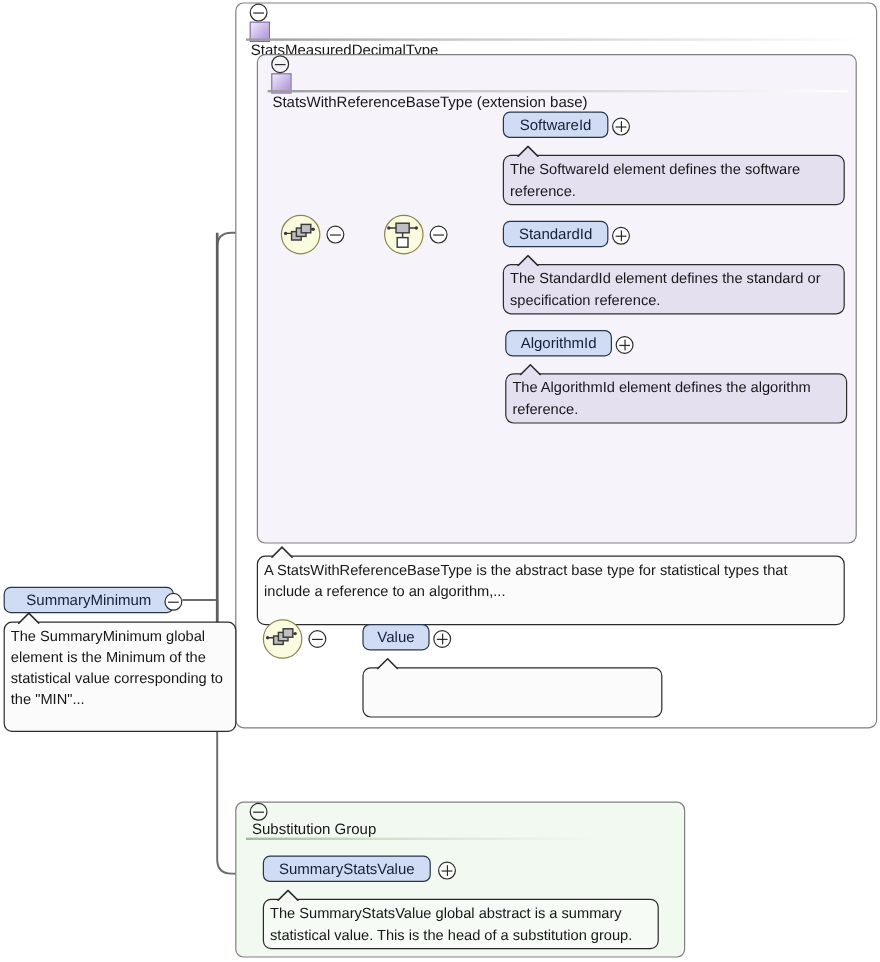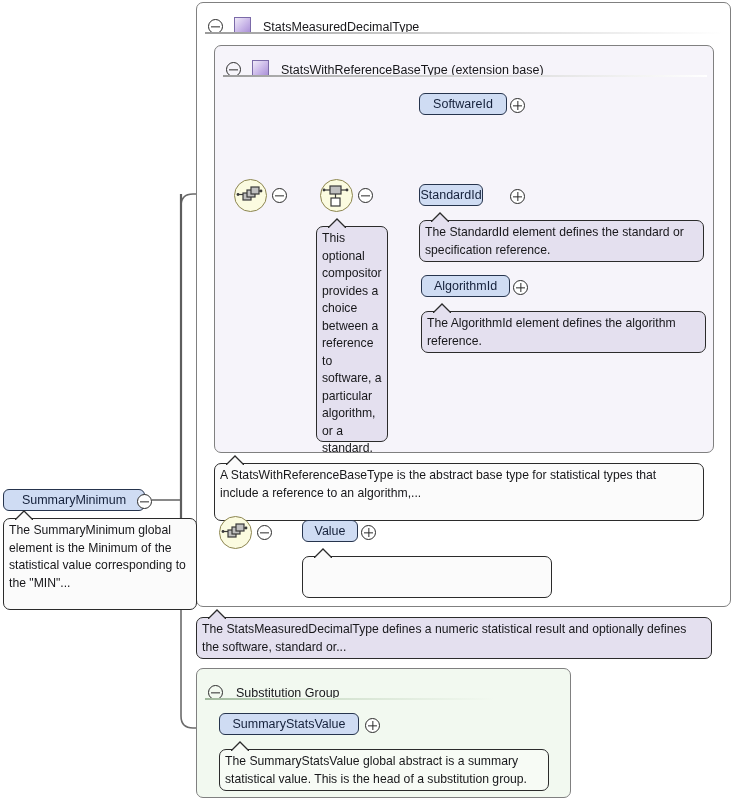--- a/index.html
+++ b/index.html
@@ -14,21 +14,21 @@
   
   .typebox{
     position:absolute;box-sizing:border-box;
     border:1.5px solid #808080;border-radius:7px;
     background:#ffffff;
   }
   .typebox.inner{background:#f6f4fa;}
   .typebox.subst{background:#f2f9f0;}
   .box-header{
     position:absolute;left:0;top:0;right:0;height:31px;
-    display:flex;align-items:flex-end;
+    display:flex;align-items:flex-start;flex-direction:column;
   }
   .minus-ico{
     width:13px;height:13px;border-radius:50%;
     border:1.3px solid #2b2b2b;background:transparent;
     position:relative;flex:0 0 auto;margin-left:11px;
   }
   .minus-ico::before{
     content:"";position:absolute;left:2px;right:2px;top:50%;
     height:1.3px;background:#2b2b2b;transform:translateY(-50%);
   }
@@ -202,35 +202,35 @@
         <line x1="14.5" y1="14" x2="14.5" y2="18"></line>
         <rect x="9" y="6" width="11" height="8"></rect>
         <rect x="10" y="18" width="9" height="8" fill="#ffffff"></rect>
         <circle cx="3" cy="10" r="1.4" fill="#3a3a3a" stroke="none"></circle>
         <circle cx="26" cy="10" r="1.4" fill="#3a3a3a" stroke="none"></circle>
       </g>
     </svg>
   </div>
   <span class="minus-std" style="left:358px;top:188px;"></span>
 
-  <div class="tip" style="left:316px;top:226px;width:72px;height:216px;">
-    <span class="ptr">
-      <svg width="18" height="10" viewBox="0 0 18 10">
-        <path d="M0 10 L9 1 L18 10" fill="#e4e0ef" stroke="#2b2b2b" stroke-width="1.3"></path>
-      </svg>
-    </span>
-    <span class="txt">This optional compositor  provides a choice between a reference to software, a particular algorithm, or a standard.</span>
-  </div>
 
   <div class="elem" style="left:419px;top:93px;width:88px;">
     <span>SoftwareId</span>
   </div>
   <span class="plus-ico" style="left:510px;top:98px;"></span>
-
-  <div class="elem" style="left:419px;top:184px;width:64px;">
+  <div class="tip" style="left:419px;top:129px;width:285px;height:42px;">
+    <span class="ptr">
+      <svg width="18" height="10" viewBox="0 0 18 10">
+        <path d="M0 10 L9 1 L18 10" fill="#e4e0ef" stroke="#2b2b2b" stroke-width="1.3"></path>
+      </svg>
+    </span>
+    <span class="txt">The SoftwareId element defines the software reference.</span>
+  </div>
+
+  <div class="elem" style="left:419px;top:184px;width:88px;">
     <span>StandardId</span>
   </div>
   <span class="plus-ico" style="left:510px;top:189px;"></span>
   <div class="tip" style="left:419px;top:220px;width:285px;height:42px;">
     <span class="ptr">
       <svg width="18" height="10" viewBox="0 0 18 10">
         <path d="M0 10 L9 1 L18 10" fill="#e4e0ef" stroke="#2b2b2b" stroke-width="1.3"></path>
       </svg>
     </span>
     <span class="txt">The StandardId element defines the standard or specification reference.</span>
@@ -278,28 +278,20 @@
   </div>
   <span class="plus-ico" style="left:361px;top:525px;"></span>
   <div class="tip white" style="left:302px;top:556px;width:250px;height:42px;">
     <span class="ptr">
       <svg width="18" height="10" viewBox="0 0 18 10">
         <path d="M0 10 L9 1 L18 10" fill="#fbfbfb" stroke="#2b2b2b" stroke-width="1.3"></path>
       </svg>
     </span>
   </div>
 
-  <div class="tip" style="left:196px;top:617px;width:516px;height:42px;">
-    <span class="ptr">
-      <svg width="18" height="10" viewBox="0 0 18 10">
-        <path d="M0 10 L9 1 L18 10" fill="#e4e0ef" stroke="#2b2b2b" stroke-width="1.3"></path>
-      </svg>
-    </span>
-    <span class="txt">The StatsMeasuredDecimalType defines a numeric statistical result and optionally defines the software, standard or...</span>
-  </div>
 
   <div class="elem" style="left:219px;top:713px;width:140px;">
     <span>SummaryStatsValue</span>
   </div>
   <span class="plus-ico" style="left:365px;top:718px;"></span>
   <div class="tip greenish" style="left:219px;top:749px;width:330px;height:42px;">
     <span class="ptr">
       <svg width="18" height="10" viewBox="0 0 18 10">
         <path d="M0 10 L9 1 L18 10" fill="#f7fbf5" stroke="#2b2b2b" stroke-width="1.3"></path>
       </svg>

